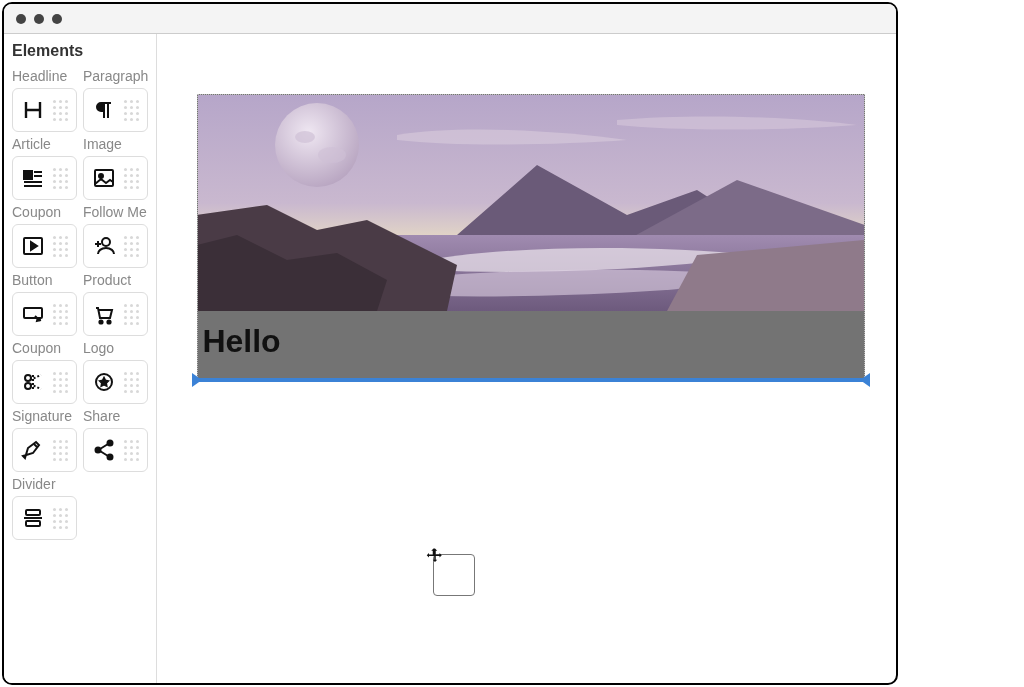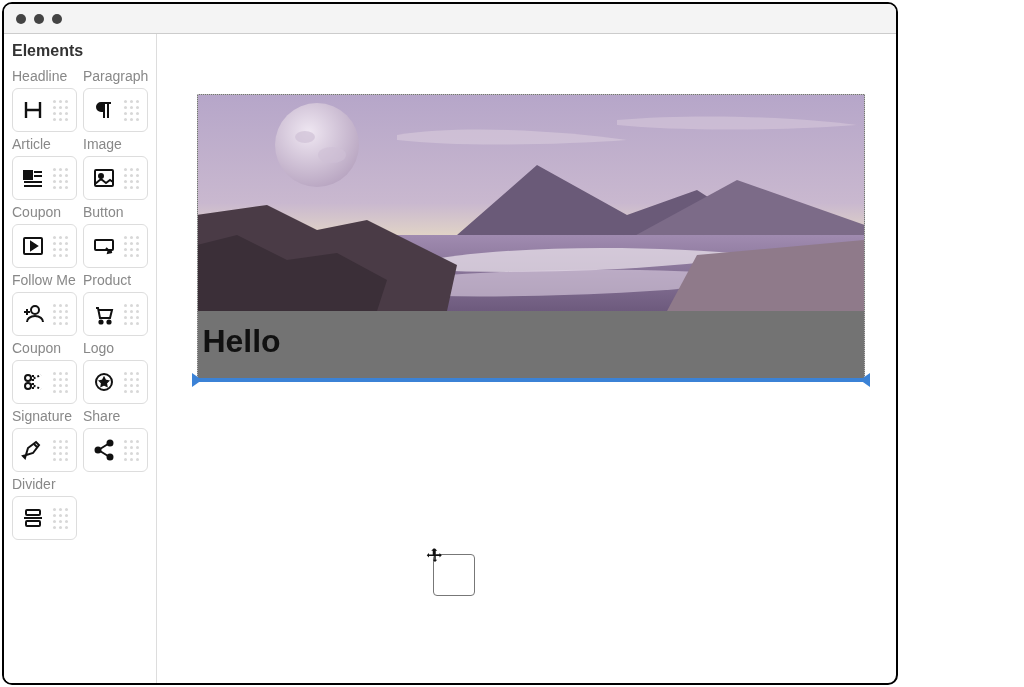--- a/index.html
+++ b/index.html
@@ -304,52 +304,52 @@
                 <span></span>
                 <span></span>
                 <span></span>
                 <span></span>
                 <span></span>
                 <span></span>
               </div>
             </div>
           </div>
           <div class="el-cell">
-            <div class="el-label">Button</div>
-            <div class="el-tile">
-              <div class="el-icon">
-  <svg viewBox="0 0 24 24" fill="none" stroke="#111" stroke-width="2">
-                  <rect x="3" y="6" width="18" height="10" rx="1"></rect>
-                  <path d="M14 14l5 5M17 15l-1 4 4-1" fill="#111"></path>
-                </svg>
-</div>
-              <div class="el-grip">
-                <span></span>
-                <span></span>
-                <span></span>
-                <span></span>
-                <span></span>
-                <span></span>
-                <span></span>
-                <span></span>
-                <span></span>
-                <span></span>
-                <span></span>
-                <span></span>
-              </div>
-            </div>
-          </div>
-          <div class="el-cell">
             <div class="el-label">Follow Me</div>
             <div class="el-tile">
               <div class="el-icon">
   <svg viewBox="0 0 24 24" fill="none" stroke="#111" stroke-width="2">
                   <circle cx="14" cy="8" r="4"></circle>
                   <path d="M6 20c0-3 3-6 8-6s8 3 8 6"></path>
                   <path d="M3 10h6M6 7v6"></path>
+                </svg>
+</div>
+              <div class="el-grip">
+                <span></span>
+                <span></span>
+                <span></span>
+                <span></span>
+                <span></span>
+                <span></span>
+                <span></span>
+                <span></span>
+                <span></span>
+                <span></span>
+                <span></span>
+                <span></span>
+              </div>
+            </div>
+          </div>
+          <div class="el-cell">
+            <div class="el-label">Button</div>
+            <div class="el-tile">
+              <div class="el-icon">
+  <svg viewBox="0 0 24 24" fill="none" stroke="#111" stroke-width="2">
+                  <rect x="3" y="6" width="18" height="10" rx="1"></rect>
+                  <path d="M14 14l5 5M17 15l-1 4 4-1" fill="#111"></path>
                 </svg>
 </div>
               <div class="el-grip">
                 <span></span>
                 <span></span>
                 <span></span>
                 <span></span>
                 <span></span>
                 <span></span>
                 <span></span>

